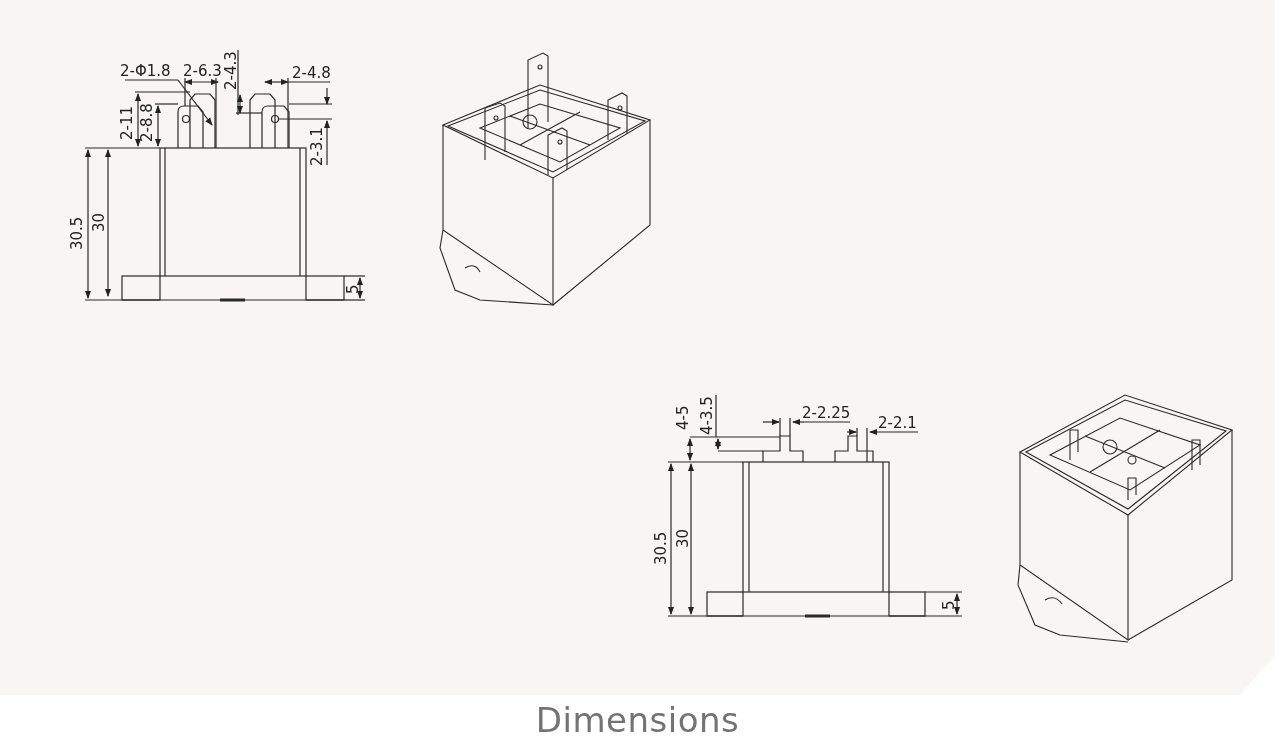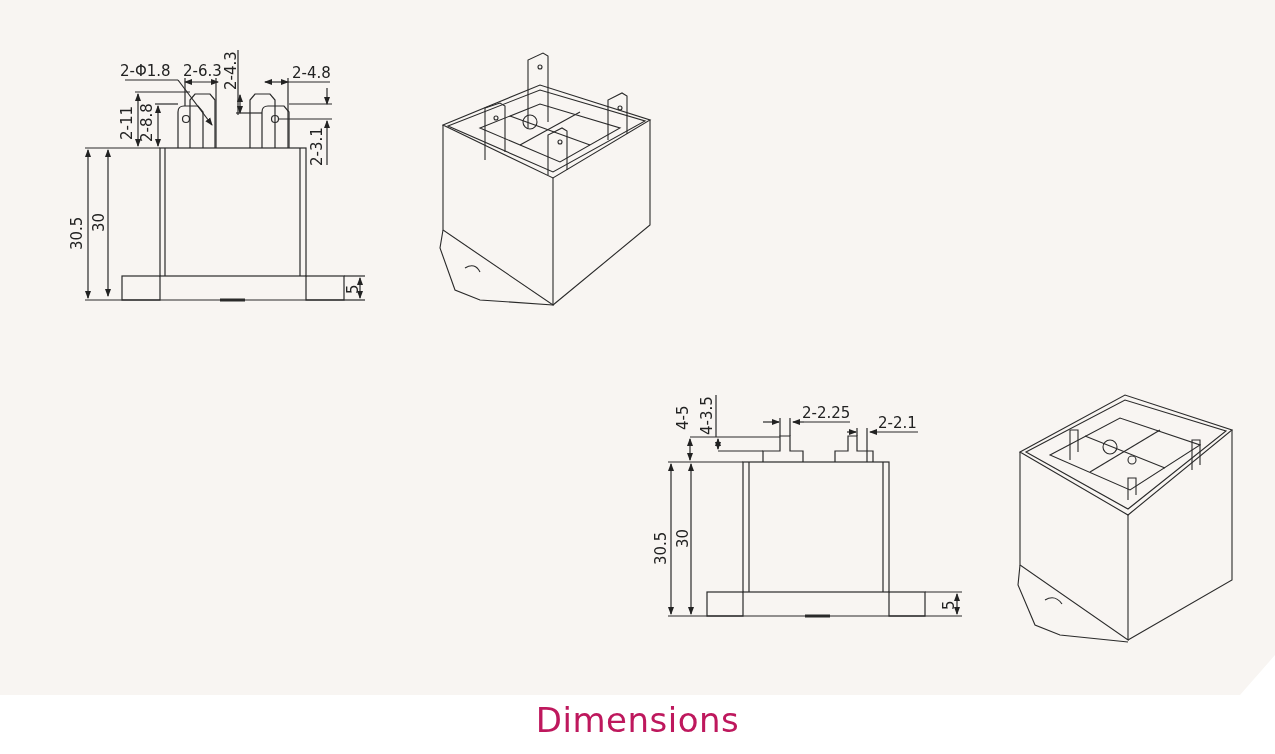--- a/index.html
+++ b/index.html
@@ -1,19 +1,19 @@
 <!DOCTYPE html>
 <html><head>
 <meta charset="utf-8">
 <style>
   html, body { margin:0; padding:0; }
   body { width:1275px; height:754px; background:#ffffff; position:relative; overflow:hidden; font-family:"DejaVu Sans", sans-serif; }
   .panel { position:absolute; left:0; top:0; width:1177px; height:695px; }
   .panel svg { position:absolute; left:0; top:0; }
-  .caption { position:absolute; left:0; top:700px; width:1275px; text-align:center; font-family:"DejaVu Sans", sans-serif; font-size:34px; color:#be185d; letter-spacing:0.5px; }
+  .caption { position:absolute; left:0; top:700px; width:1275px; text-align:center; font-family:"DejaVu Sans", sans-serif; font-size:34px; color:#737373; letter-spacing:0.5px; }
   svg text { font-family:"DejaVu Sans", sans-serif; font-size:15px; fill:#222; }
 </style>
 </head>
 <body>
 
 <div class="panel">
 <svg width="1275" height="695" viewBox="0 0 1275 695" xmlns="http://www.w3.org/2000/svg">
   <defs>
     <marker id="ar" markerWidth="8" markerHeight="8" refX="7" refY="4" orient="auto" markerUnits="userSpaceOnUse">
       <path d="M0,1 L8,4 L0,7 Z" fill="#222"></path>

